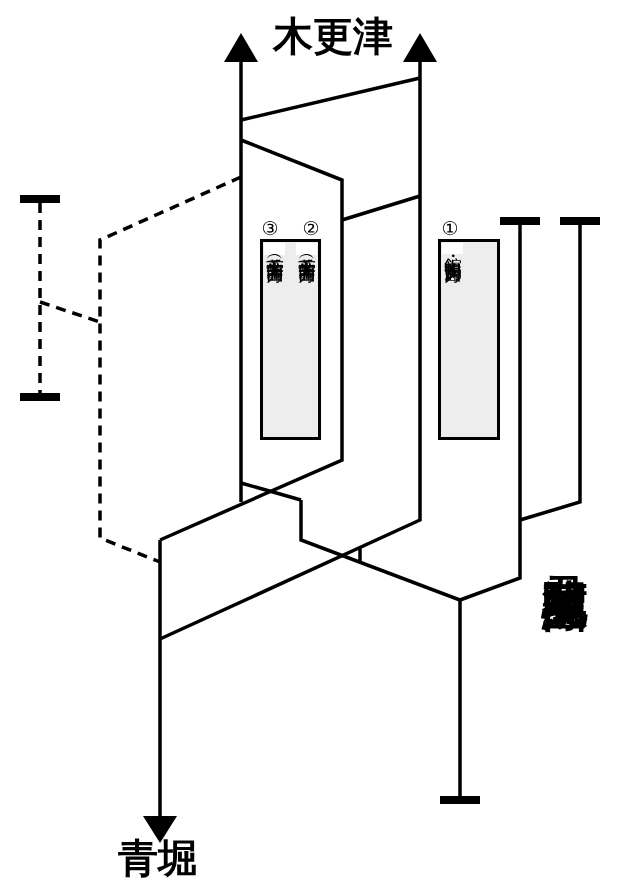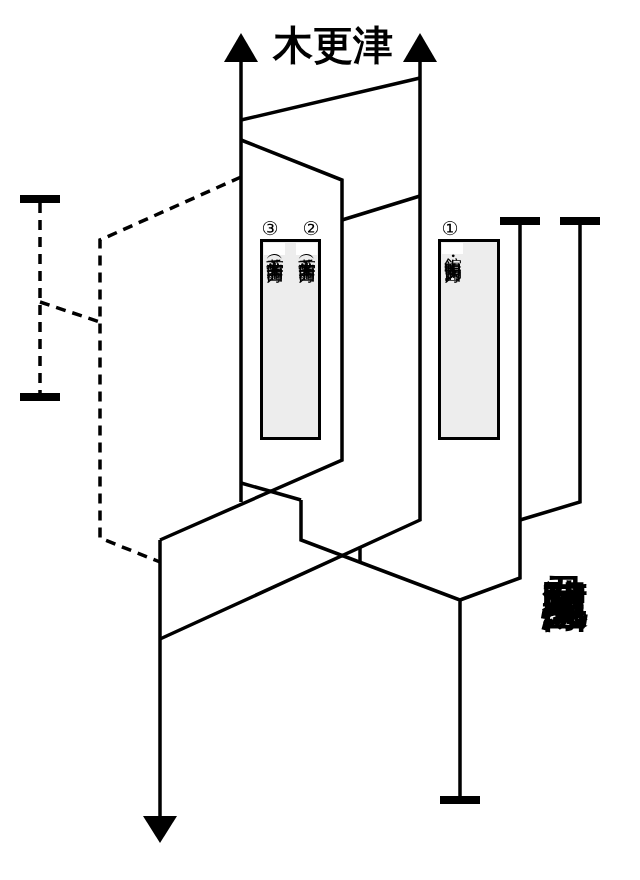--- a/index.html
+++ b/index.html
@@ -14,21 +14,21 @@
   }
   .stage svg { position: absolute; left: 0; top: 0; }
 
   .label-h {
     position: absolute;
     font-weight: bold;
     text-align: center;
     white-space: nowrap;
     line-height: 1;
   }
-  .label-kisarazu { left: 248px; top: 16px; width: 170px; font-size: 40px; margin-top: 9px; }
+  .label-kisarazu { left: 248px; top: 16px; width: 170px; font-size: 40px; }
   .label-aohori   { left: 78px;  top: 838px; width: 160px; font-size: 40px; }
 
   .label-title {
     position: absolute;
     left: 543px; top: 540px;
     writing-mode: vertical-rl;
     text-orientation: upright;
     font-size: 45px;
     font-weight: bold;
     letter-spacing: 3px;
@@ -101,20 +101,21 @@
       <rect x="560" y="217" width="40" height="8"></rect>
       <rect x="440" y="796" width="40" height="8"></rect>
 
       <polygon points="241,33 224,62 258,62"></polygon>
       <polygon points="420,33 403,62 437,62"></polygon>
       <polygon points="160,843 143,816 177,816"></polygon>
     </g>
   </svg>
 
   <div class="label-h label-kisarazu">木更津</div>
+  <div class="label-h label-aohori">青堀</div>
 
   <div class="label-title">君津駅配線図</div>
 
   <div class="circled-num num-3">③</div>
   <div class="circled-num num-2">②</div>
   <div class="circled-num num-1">①</div>
 
   <div class="platform-box platform-left">
     <span class="vtext vtext-col-left">千葉方面（館山方面）</span>
     <span class="vtext vtext-col-right">千葉方面（館山方面）</span>

